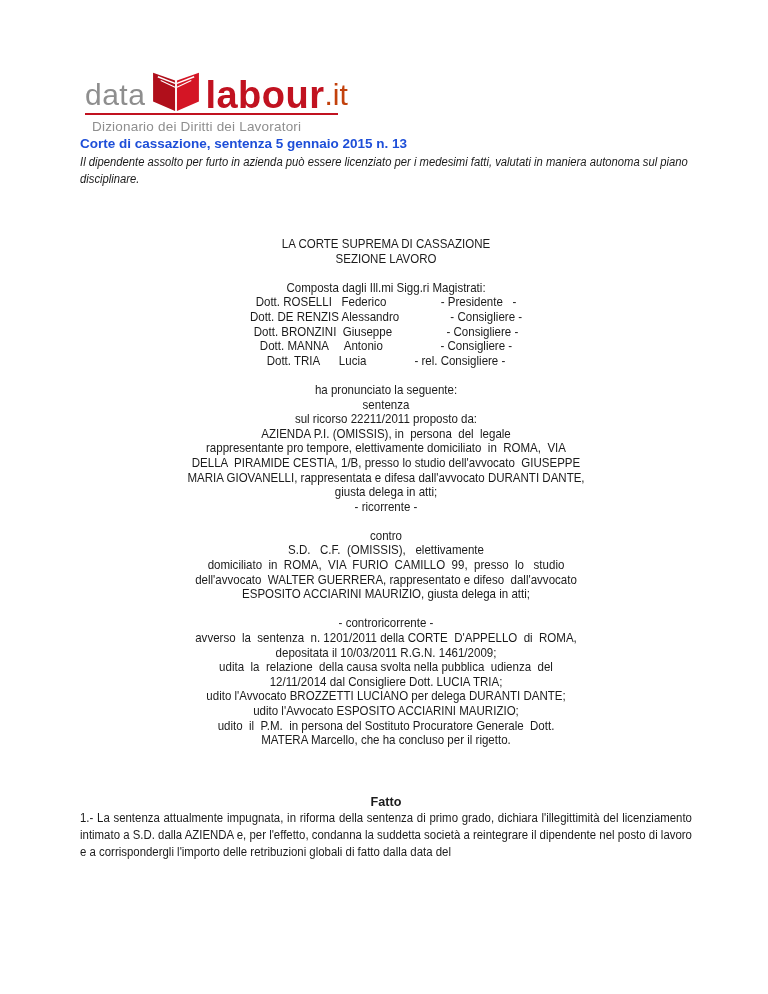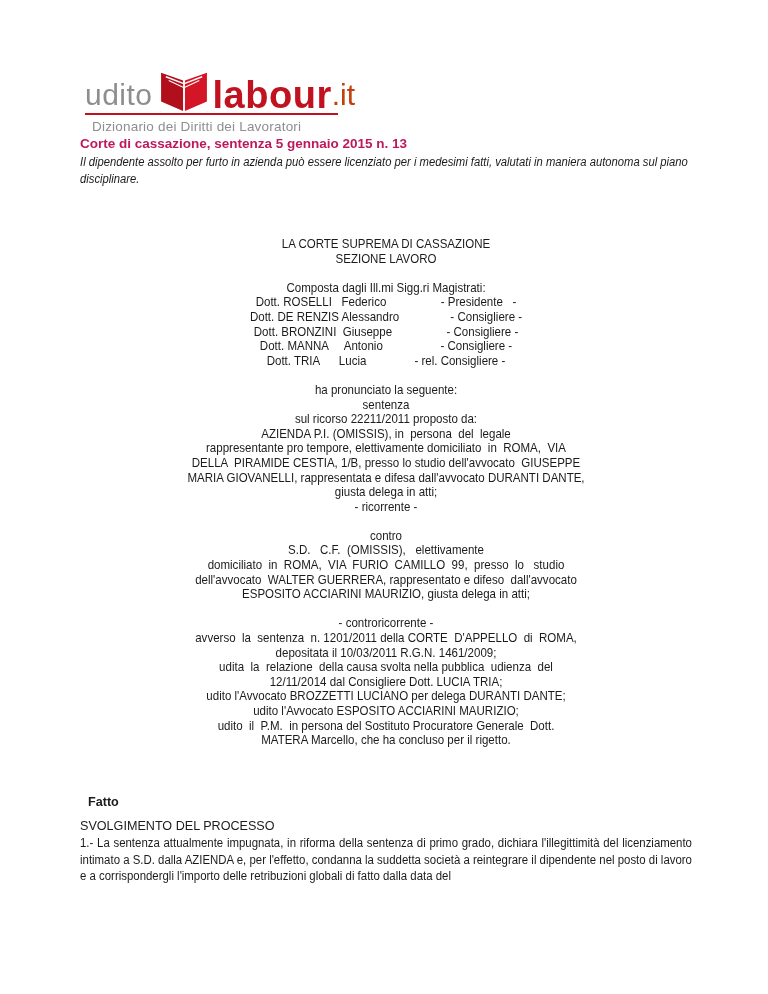--- a/index.html
+++ b/index.html
@@ -22,52 +22,52 @@
   .logo-book { width: 52px; height: 42px; margin: 0 3px -1px 5px; flex: 0 0 auto; }
   .logo-labour { font-size: 38px; line-height: 32px; font-weight: 700; color: #c11220; letter-spacing: .5px; }
   .logo-it { font-size: 30px; line-height: 32px; color: #c2410c; }
   .logo-rule { width: 253px; height: 2px; background: #c11220; margin-top: 2px; }
   .logo-tagline { margin-top: 4px; padding-left: 7px; font-size: 13.5px; color: #8e8e8e; letter-spacing: .2px; }
 
   
   main { position: absolute; left: 80px; top: 136px; width: 612px; }
   .title {
     margin: 0; font-size: 13.5px; line-height: 16px;
-    font-weight: 700; color: #be185d;
+    font-weight: 700; color: #1d4ed8;
   }
   .abstract {
     margin: 2px 0 0; font-style: italic;
     font-size: 12.5px; line-height: 16.5px;
     width: 680px; transform: scaleX(0.9); transform-origin: 0 0;
   }
   .court {
     margin-top: 50px; text-align: center;
     font-size: 12.4px;
     width: 658px; margin-left: -23px;
     transform: scaleX(0.93); transform-origin: 50% 0;
   }
   .court-line { white-space: pre; height: 14.6px; line-height: 14.6px; }
 
   .fatto { margin-top: 46px; }
-  .fatto-h   { margin: 8px; font-size: 12.6px; line-height: 16.5px; font-weight: 700; }
+  .fatto-h   { margin: 0; font-size: 12.6px; line-height: 16.5px; font-weight: 700; text-align: center; }
   .fatto-sub { margin: 0; font-size: 12.6px; line-height: 16.5px; font-weight: 400; }
   .fatto-p {
     margin: 0; font-size: 12.5px; line-height: 16.8px;
     text-align: justify;
     width: 670px; transform: scaleX(0.9134); transform-origin: 0 0;
   }
 </style>
 </head>
 <body>
 
 <div class="page">
 
   <header class="logo">
     <div class="logo-row">
-      <span class="logo-wiki">udito</span>
+      <span class="logo-wiki">data</span>
       <span class="logo-book">
         <svg width="52" height="42" viewBox="0 0 54 44" xmlns="http://www.w3.org/2000/svg">
           <path d="M26 11 L3 3 L3 33 L26 43 Z" fill="#b00f1b"></path>
           <path d="M28 11 L51 3 L51 33 L28 43 Z" fill="#d41525"></path>
           <path d="M26 14 L8 7" stroke="#ffffff" stroke-width="1.6" fill="none"></path>
           <path d="M26 18 L11 11" stroke="#ffffff" stroke-width="1.1" fill="none"></path>
           <path d="M28 14 L46 7" stroke="#ffffff" stroke-width="1.6" fill="none"></path>
           <path d="M28 18 L43 11" stroke="#ffffff" stroke-width="1.1" fill="none"></path>
         </svg>
       </span>
@@ -115,18 +115,17 @@
         <div class="court-line">udita  la  relazione  della causa svolta nella pubblica  udienza  del</div>
         <div class="court-line">12/11/2014 dal Consigliere Dott. LUCIA TRIA;</div>
         <div class="court-line">udito l'Avvocato BROZZETTI LUCIANO per delega DURANTI DANTE;</div>
         <div class="court-line">udito l'Avvocato ESPOSITO ACCIARINI MAURIZIO;</div>
         <div class="court-line">udito  il  P.M.  in persona del Sostituto Procuratore Generale  Dott.</div>
         <div class="court-line">MATERA Marcello, che ha concluso per il rigetto.</div>
       </section>
 
     <section class="fatto">
       <h2 class="fatto-h">Fatto</h2>
-      <h3 class="fatto-sub">SVOLGIMENTO DEL PROCESSO</h3>
       <p class="fatto-p">1.- La sentenza attualmente impugnata, in riforma della sentenza di primo grado, dichiara l'illegittimità del licenziamento intimato a S.D. dalla AZIENDA e, per l'effetto, condanna la suddetta società a reintegrare il dipendente nel posto di lavoro e a corrispondergli l'importo delle retribuzioni globali di fatto dalla data del</p>
     </section>
   </main>
 
 </div>
 
 </body></html>

